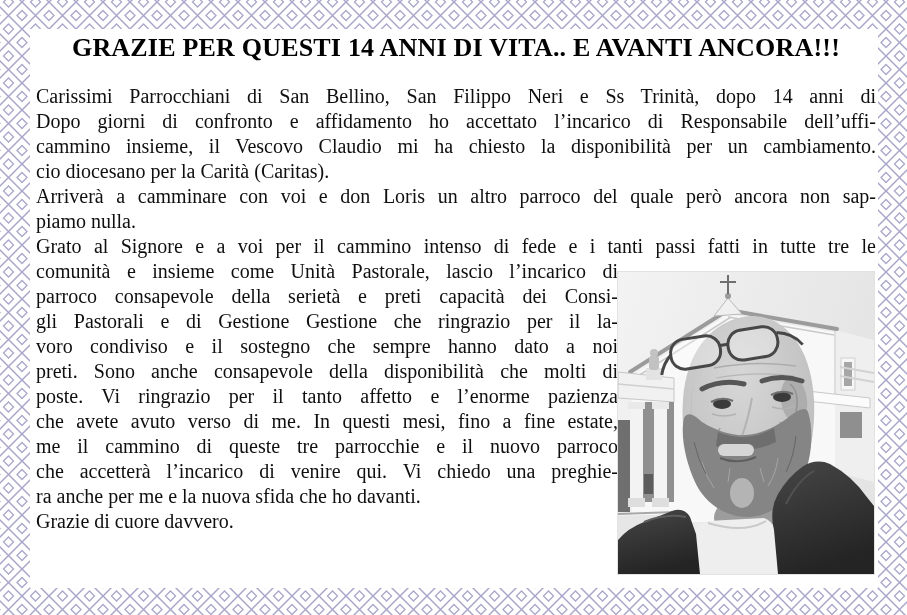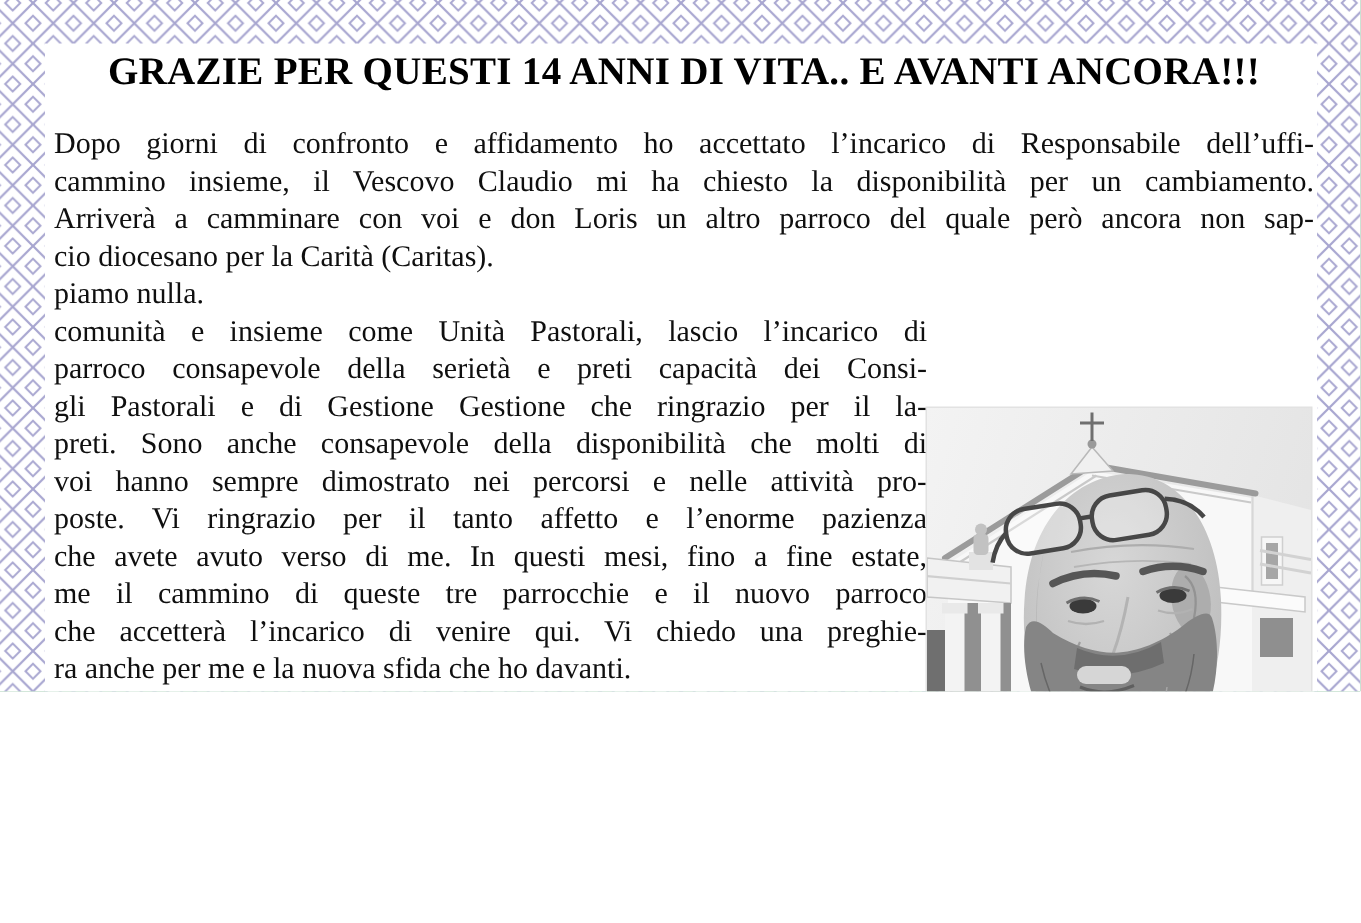--- a/index.html
+++ b/index.html
@@ -1,21 +1,21 @@
 <!DOCTYPE html>
 <html lang="it"><head>
 <meta charset="utf-8">
 <style>
   html, body { margin: 0; padding: 0; background: #ffffff; }
   .page {
     position: relative;
     width: 907px;
-    height: 461px;
+    height: 615px;
     overflow: hidden;
-    background: #15803d;
+    background: #84cc16;
     font-family: "Liberation Serif", "DejaVu Serif", serif;
   }
   .lattice { position: absolute; left: 0; top: 0; }
   .sheet {
     position: absolute;
     left: 30px; top: 29px;
     width: 848px; height: 559px;
     background: #ffffff;
   }
   .title {
@@ -73,30 +73,32 @@
     </defs>
     <rect width="907" height="615" fill="#ffffff"></rect>
     <rect width="907" height="615" fill="url(#lat)"></rect>
   </svg>
 
   <div class="sheet"></div>
 
   <h1 class="title">GRAZIE PER QUESTI 14 ANNI DI VITA.. E AVANTI ANCORA!!!</h1>
 
   <div class="body-text">
+      <div class="tline j">Carissimi Parrocchiani di San Bellino, San Filippo Neri e Ss Trinità, dopo 14 anni di</div>
       <div class="tline j">Dopo giorni di confronto e affidamento ho accettato l’incarico di Responsabile dell’uffi-</div>
       <div class="tline j">cammino insieme, il Vescovo Claudio mi ha chiesto la disponibilità per un cambiamento.</div>
+      <div class="tline">cio diocesano per la Carità (Caritas).</div>
       <div class="tline j">Arriverà a camminare con voi e don Loris un altro parroco del quale però ancora non sap-</div>
-      <div class="tline">cio diocesano per la Carità (Caritas).</div>
       <div class="tline">piamo nulla.</div>
-      <div class="tline j n">comunità e insieme come Unità Pastorali, lascio l’incarico di</div>
+      <div class="tline j">Grato al Signore e a voi per il cammino intenso di fede e i tanti passi fatti in tutte tre le</div>
+      <div class="tline j n">comunità e insieme come Unità Pastorale, lascio l’incarico di</div>
       <div class="tline j n">parroco consapevole della serietà e preti capacità dei Consi-</div>
       <div class="tline j n">gli Pastorali e di Gestione Gestione che ringrazio per il la-</div>
+      <div class="tline j n">voro condiviso e il sostegno che sempre hanno dato a noi</div>
       <div class="tline j n">preti. Sono anche consapevole della disponibilità che molti di</div>
-      <div class="tline j n">voi hanno sempre dimostrato nei percorsi e nelle attività pro-</div>
       <div class="tline j n">poste. Vi ringrazio per il tanto affetto e l’enorme pazienza</div>
       <div class="tline j n">che avete avuto verso di me. In questi mesi, fino a fine estate,</div>
       <div class="tline j n">me il cammino di queste tre parrocchie e il nuovo parroco</div>
       <div class="tline j n">che accetterà l’incarico di venire qui. Vi chiedo una preghie-</div>
       <div class="tline n">ra anche per me e la nuova sfida che ho davanti.</div>
       <div class="tline">Grazie di cuore davvero.</div>
     </div>
 
   <svg class="photo" viewBox="0 0 256 302" aria-hidden="true">
     <defs>

